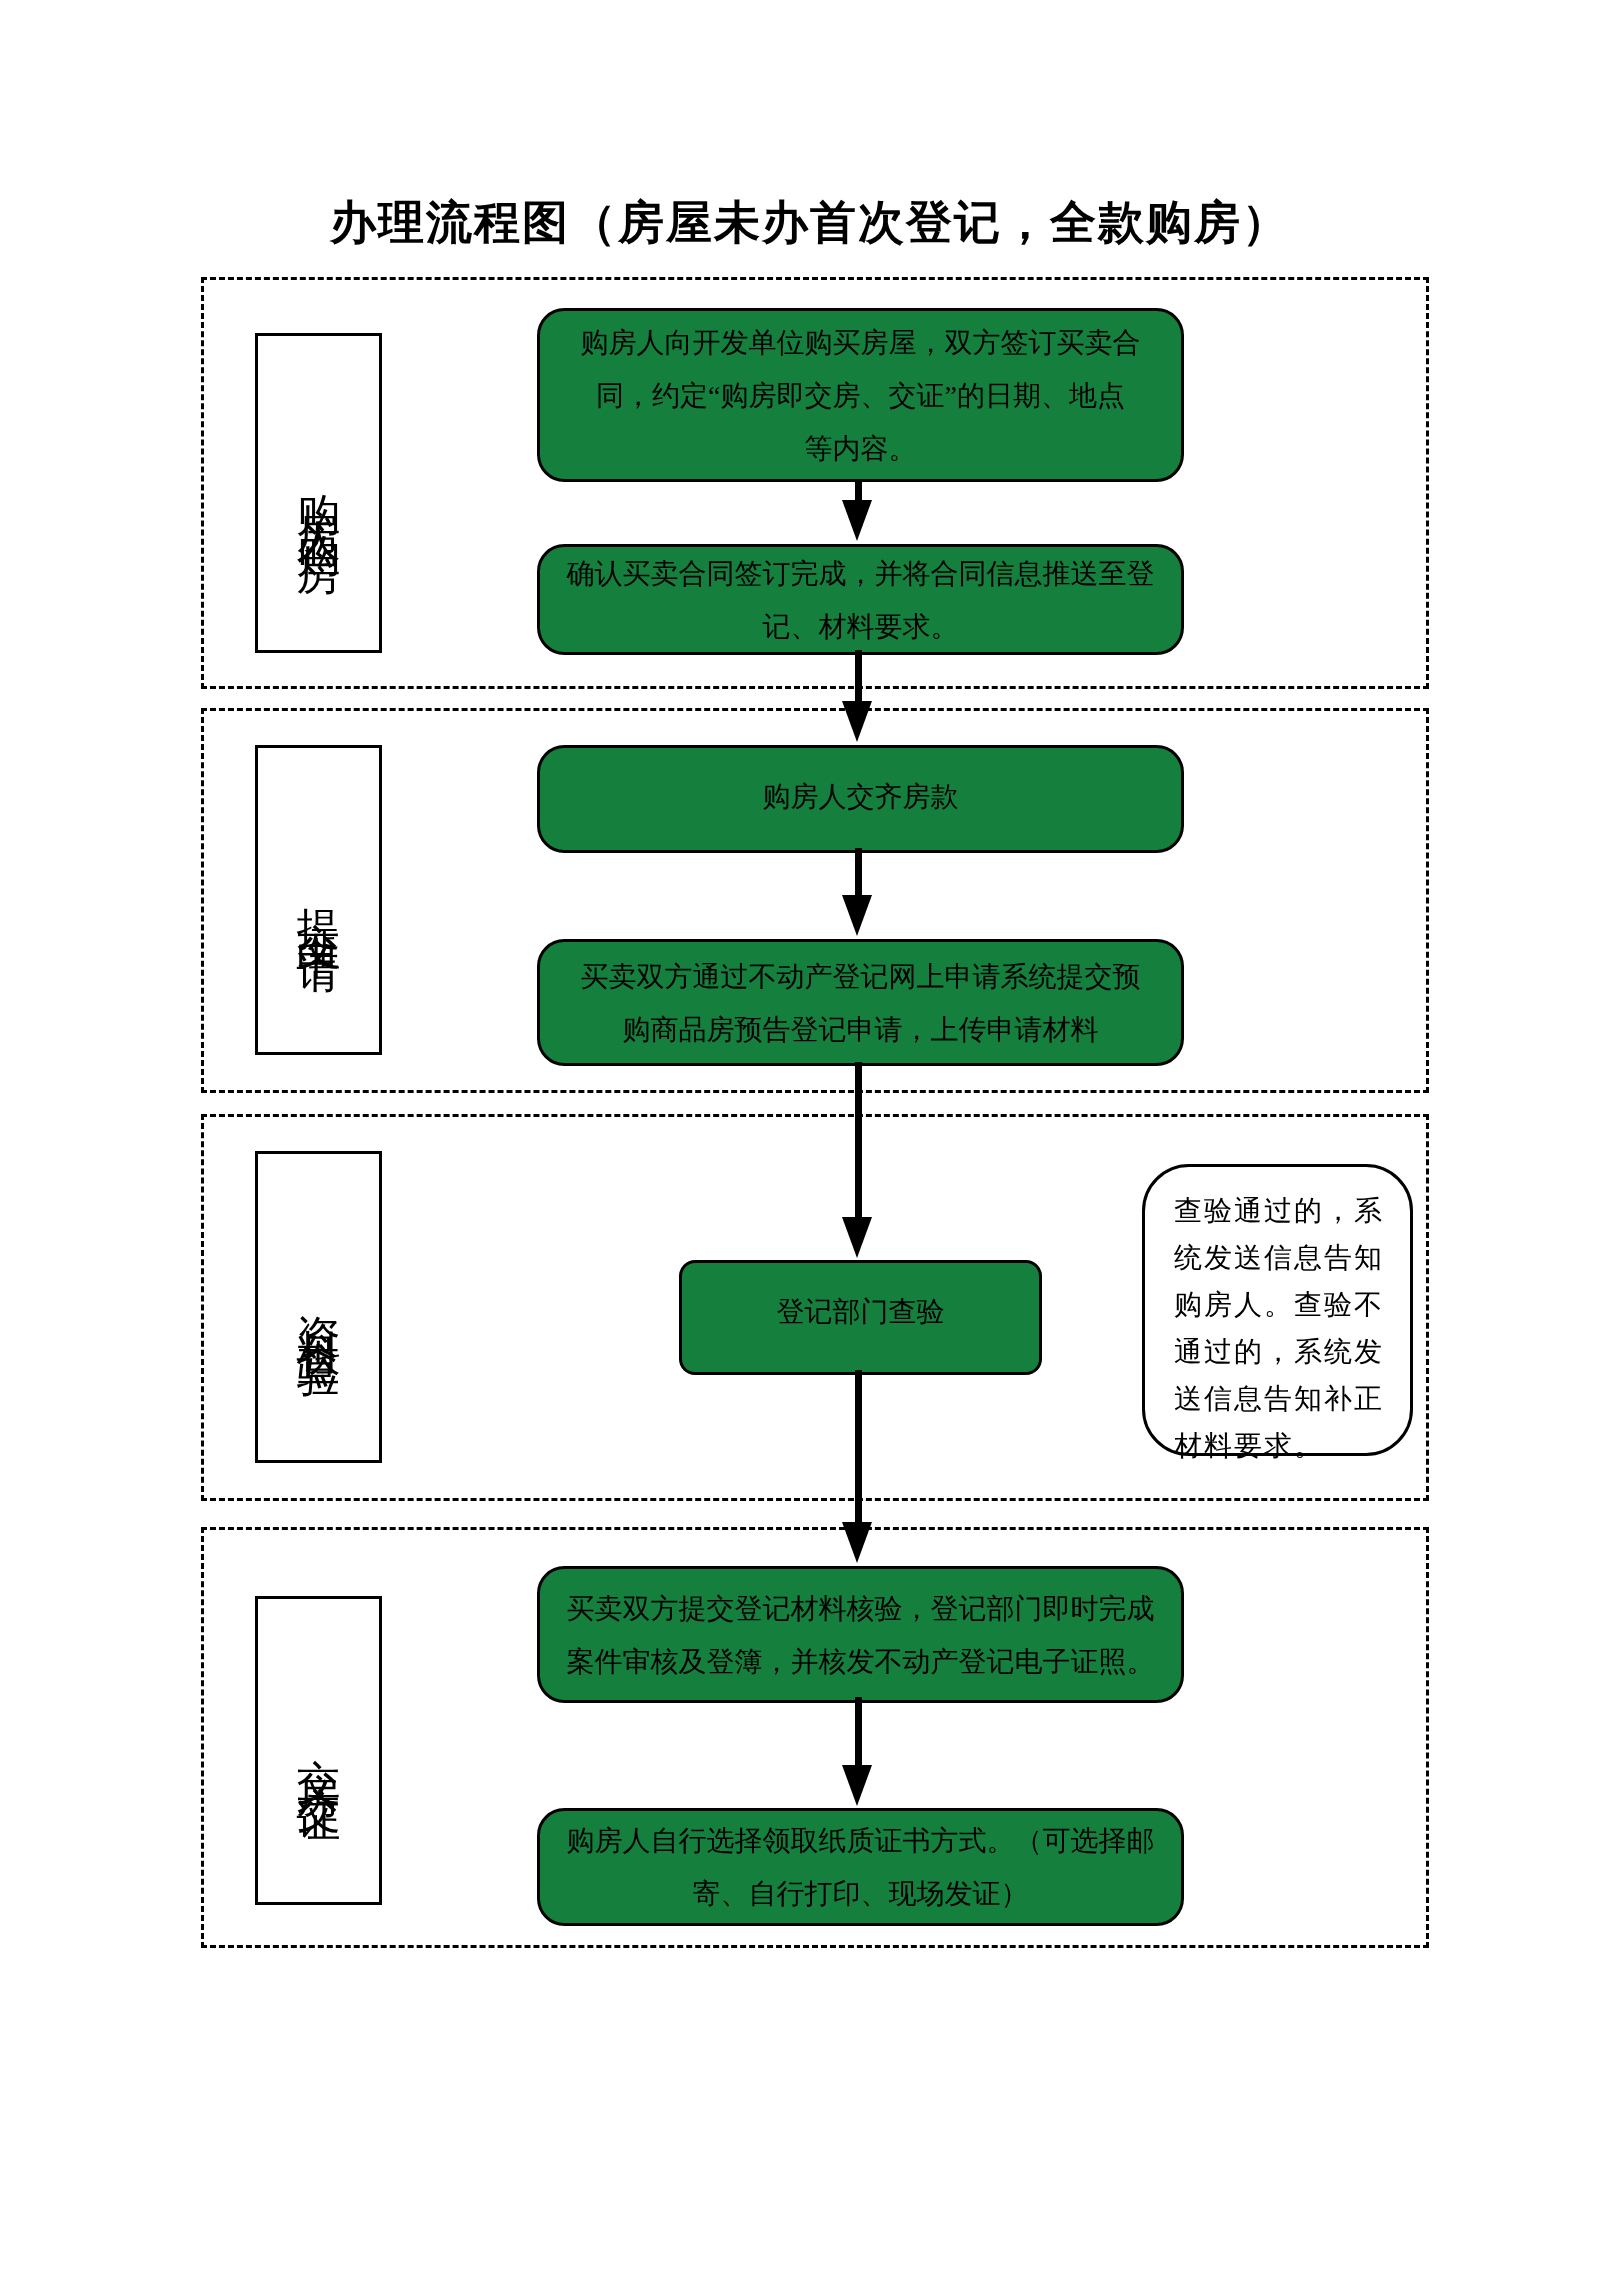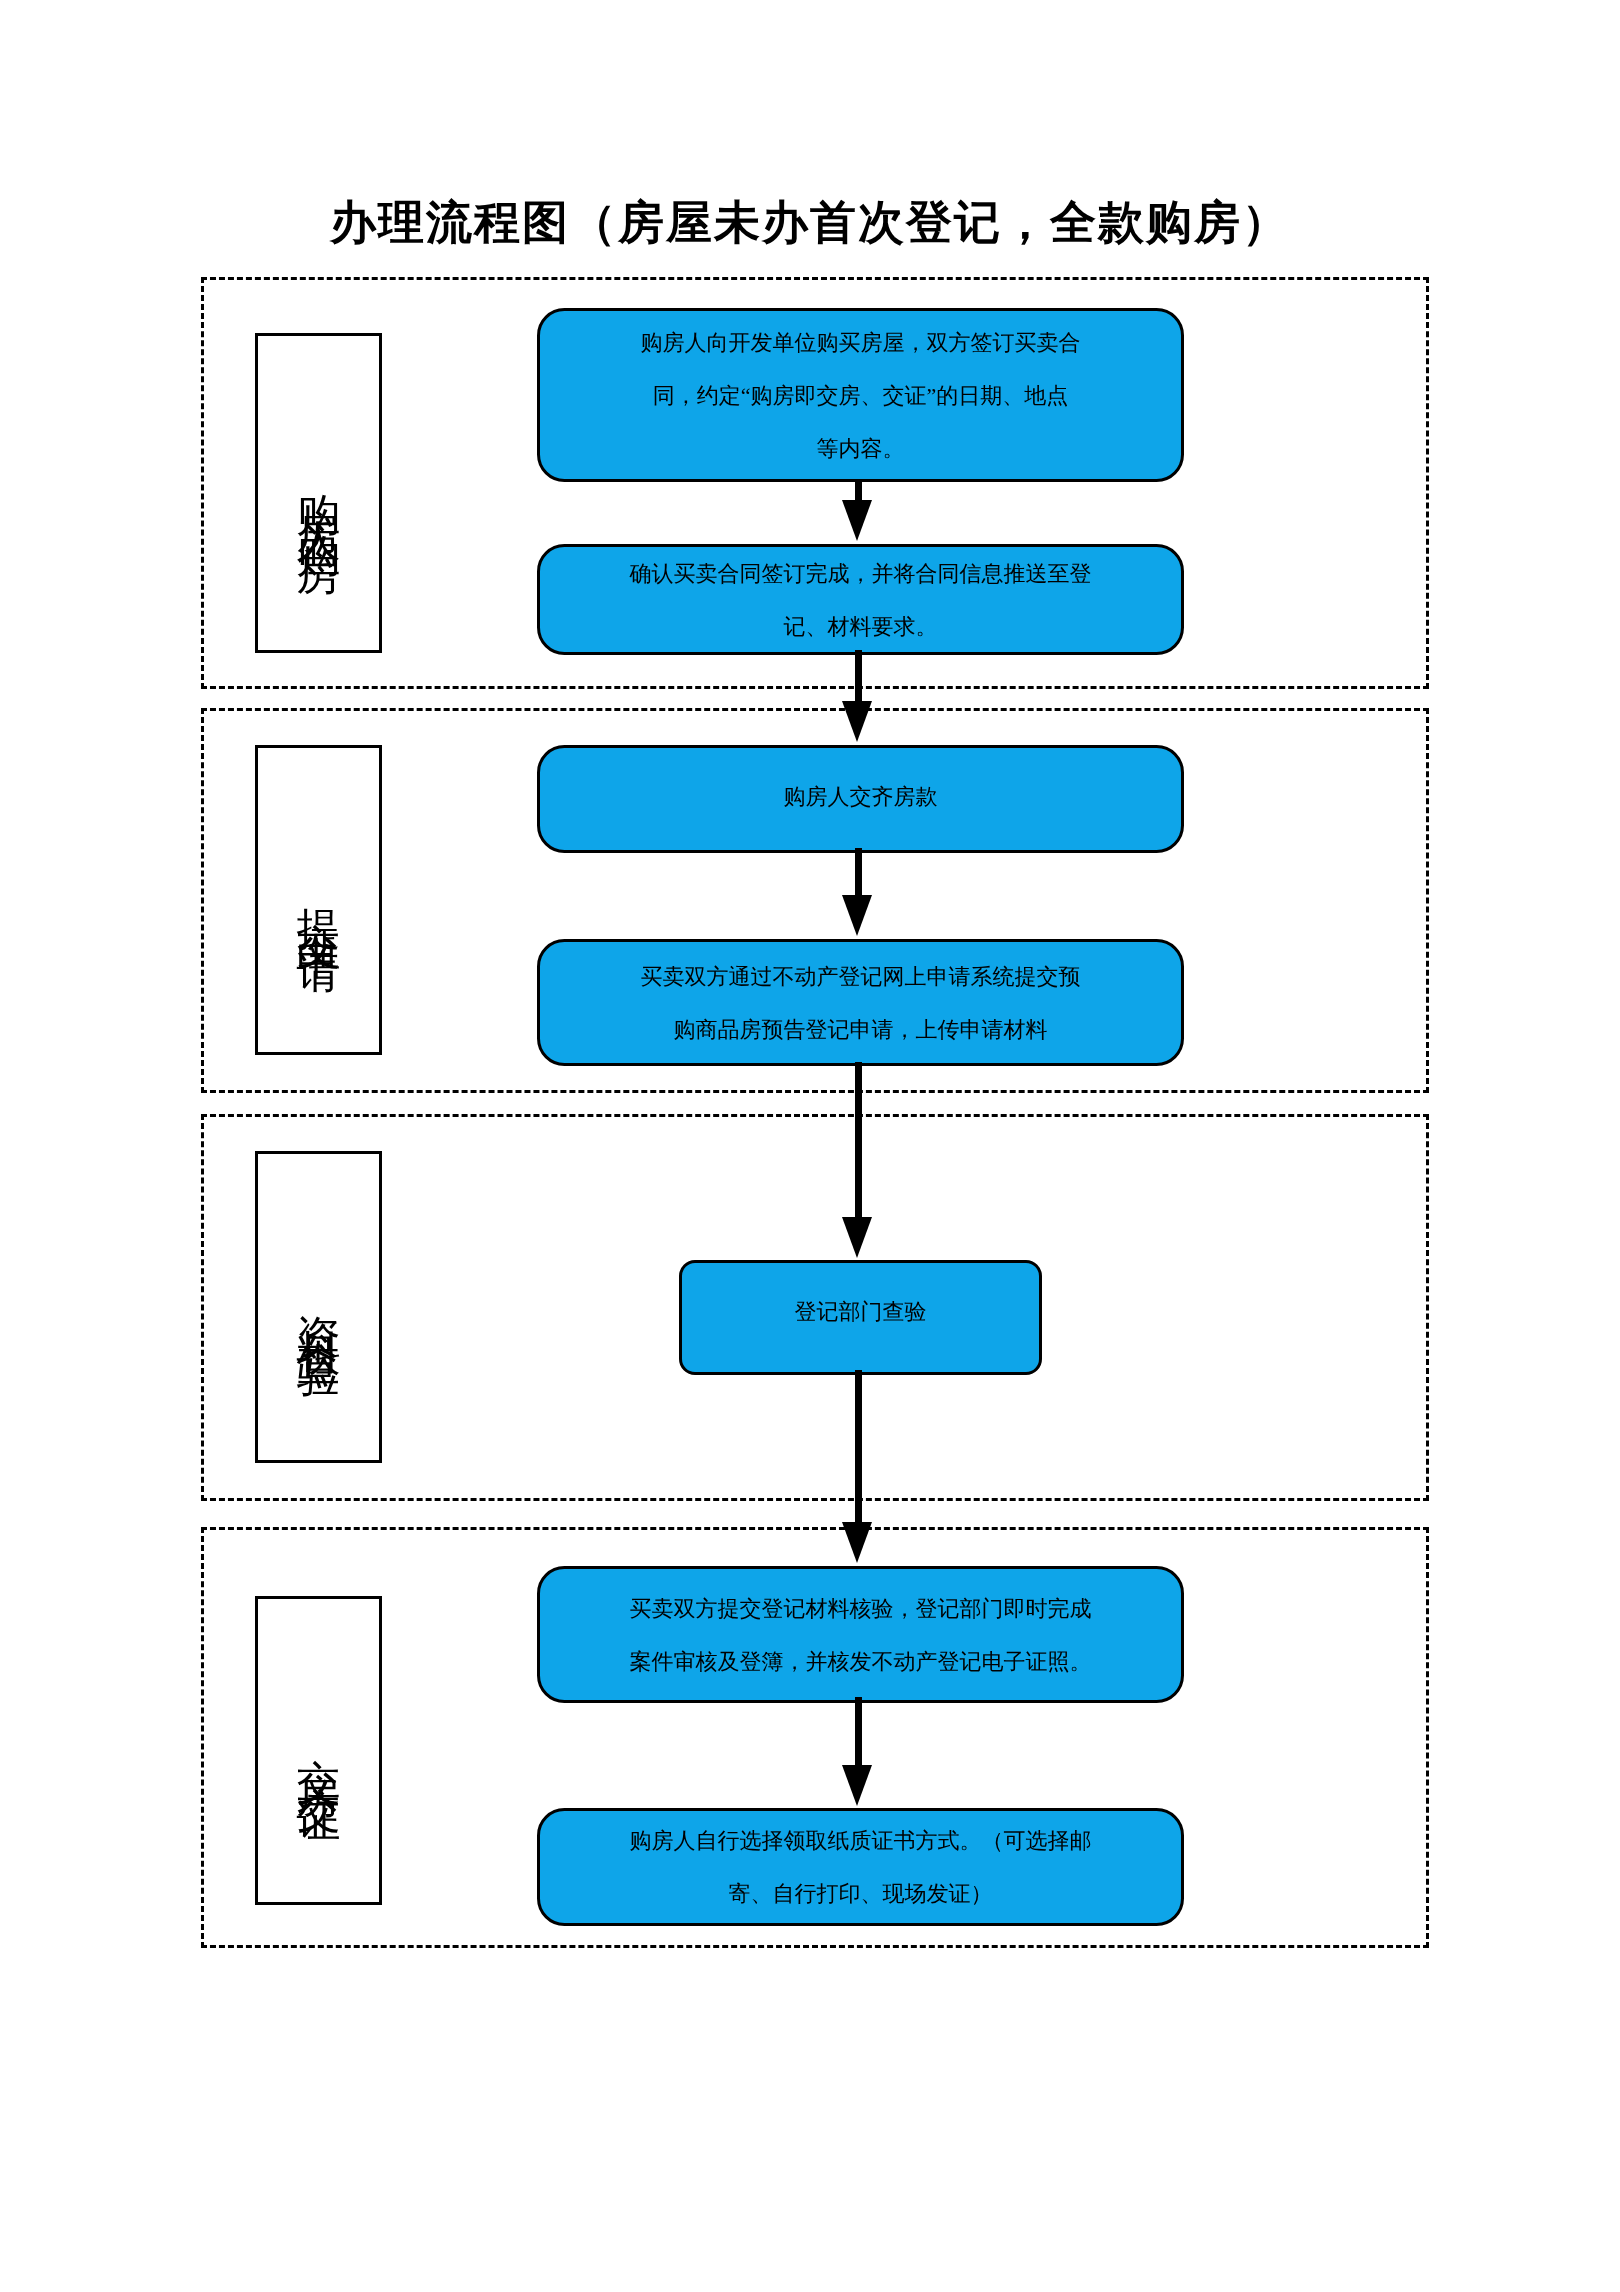--- a/index.html
+++ b/index.html
@@ -38,24 +38,24 @@
     background:#fff;
     display:flex; align-items:center; justify-content:center;
     writing-mode:vertical-rl; text-orientation:upright;
     font-size:44px; letter-spacing:13.7px;
   }
   .box {
     position:absolute;
     left:333px; width:647px;
     border:3.9px solid #000;
     border-radius:27.4px;
-    background:#0ea5e9;
+    background:#15803d;
     display:flex; align-items:center; justify-content:center;
     text-align:center;
-    font-size:22px; line-height:53px;
+    font-size:28px; line-height:53px;
     white-space:pre-line;
     padding:0 17.6px;
   }
   .box.top-align { align-items:flex-start; padding-top:21.6px; }
   .note {
     position:absolute;
     border:3.9px solid #000;
     border-radius:47px;
     background:#fff;
     font-size:28px; line-height:47px;
@@ -97,20 +97,26 @@
   <div class="section s2">
     <div class="side-label" style="top:34px; height:310px;">提交申请</div>
     <div class="box top-align" style="top:34px; height:108px;">购房人交齐房款</div>
     <div class="box" style="top:228px; height:127px;">买卖双方通过不动产登记网上申请系统提交预
 购商品房预告登记申请，上传申请材料</div>
   </div>
 
   <div class="section s3">
     <div class="side-label" style="top:34px; height:312px;">资料查验</div>
     <div class="box top-align" style="left:475px; width:363px; top:143px; height:115px; border-radius:16px;">登记部门查验</div>
+    <div class="note" style="left:938px; top:47px; width:271px; height:292px;">查验通过的，系
+统发送信息告知
+购房人。查验不
+通过的，系统发
+送信息告知补正
+材料要求。</div>
   </div>
 
   <div class="section s4">
     <div class="side-label" style="top:66px; height:309px;">交房交证</div>
     <div class="box" style="top:36px; height:137px;">买卖双方提交登记材料核验，登记部门即时完成
 案件审核及登簿，并核发不动产登记电子证照。</div>
     <div class="box" style="top:278px; height:118px;">购房人自行选择领取纸质证书方式。（可选择邮
 寄、自行打印、现场发证）</div>
   </div>
 

